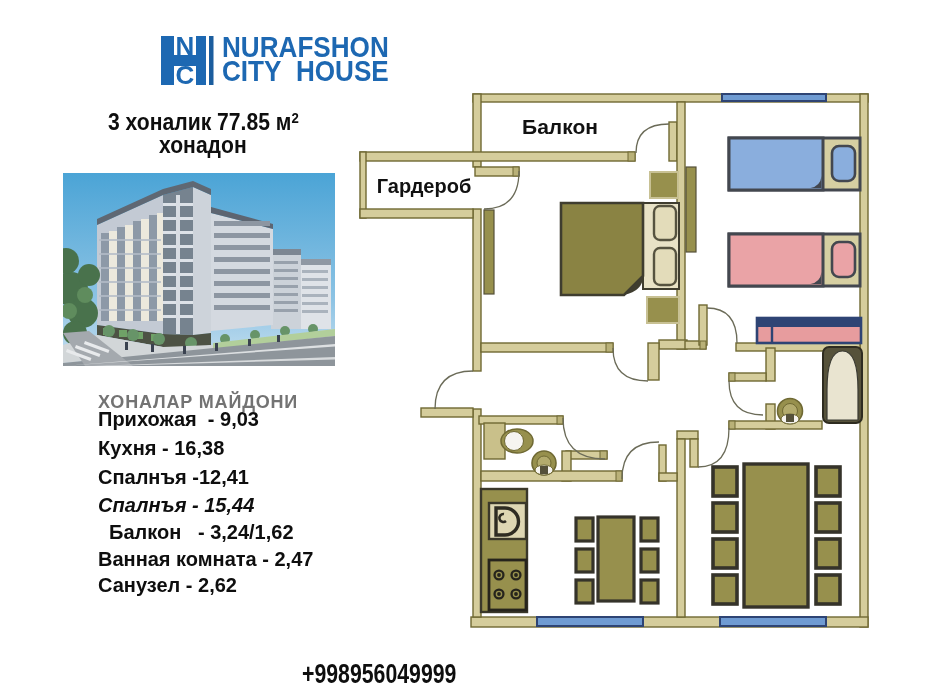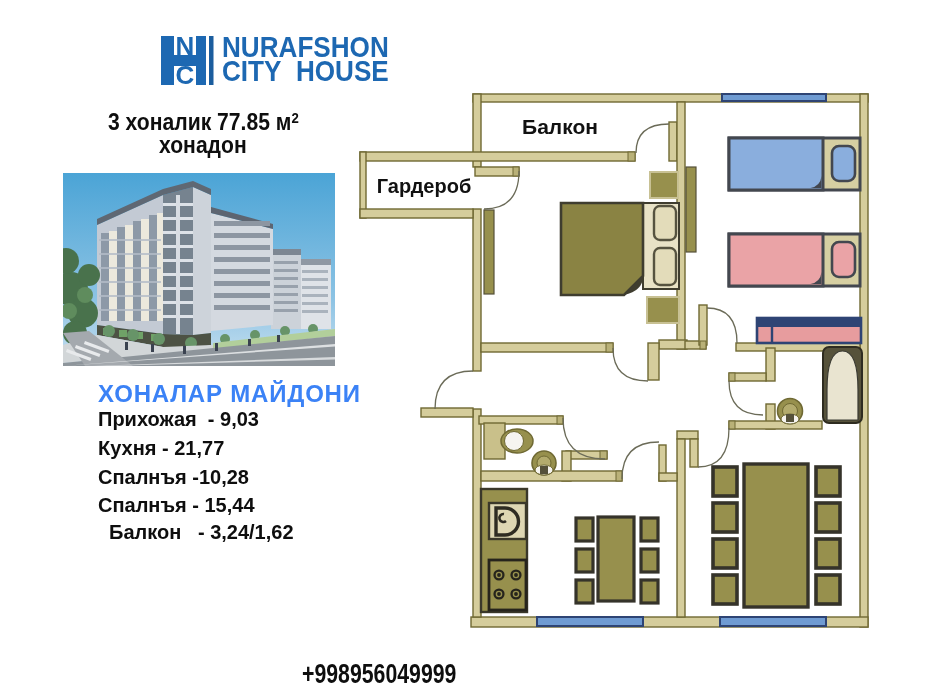--- a/index.html
+++ b/index.html
@@ -161,33 +161,35 @@
   <g fill="#3a4250">
     <rect x="62" y="169" width="3" height="8"></rect>
         <rect x="88" y="171" width="3" height="8"></rect>
     <rect x="120" y="173" width="3" height="8"></rect>
         <rect x="152" y="170" width="3" height="8"></rect>
     <rect x="185" y="166" width="3" height="7"></rect>
         <rect x="214" y="162" width="3" height="7"></rect>
   </g>
 </svg>
 
-<div class="t" style="left:98px;top:380px;font-size:24px;color:#3b82f6;letter-spacing:0.8px;">ХОНАЛАР МАЙДОНИ</div>
+<div class="t" style="left:98px;top:392px;font-size:18px;color:#737373;letter-spacing:0.8px;">ХОНАЛАР МАЙДОНИ</div>
 
 <div class="t" style="left:98px;top:408px;font-size:20px;">Прихожая&nbsp; - 9,03</div>
 
-<div class="t" style="left:98px;top:437px;font-size:20px;">Кухня - 21,77</div>
-
-<div class="t" style="left:98px;top:466px;font-size:20px;">Спалнъя -10,28</div>
-
-<div class="t" style="left:98px;top:494px;font-size:20px;">Спалнъя - 15,44</div>
+<div class="t" style="left:98px;top:437px;font-size:20px;">Кухня - 16,38</div>
+
+<div class="t" style="left:98px;top:466px;font-size:20px;">Спалнъя -12,41</div>
+
+<div class="t" style="left:98px;top:494px;font-size:20px;font-style:italic;">Спалнъя - 15,44</div>
 
 <div class="t" style="left:109px;top:521px;font-size:20px;">Балкон&nbsp;&nbsp; - 3,24/1,62</div>
 
-
+<div class="t" style="left:98px;top:548px;font-size:20px;">Ванная комната - 2,47</div>
+
+<div class="t" style="left:98px;top:574px;font-size:20px;">Санузел - 2,62</div>
 
 
 
 <div class="t" style="left:302px;top:658px;font-size:28px;transform:scaleX(0.76);transform-origin:0 0;">+998956049999</div>
 
 <svg id="plan" style="position:absolute;left:0;top:0" width="933" height="700" viewBox="0 0 933 700">
   <g fill="#ffffff">
 
     <rect x="481" y="102" width="196" height="50"></rect>
 

